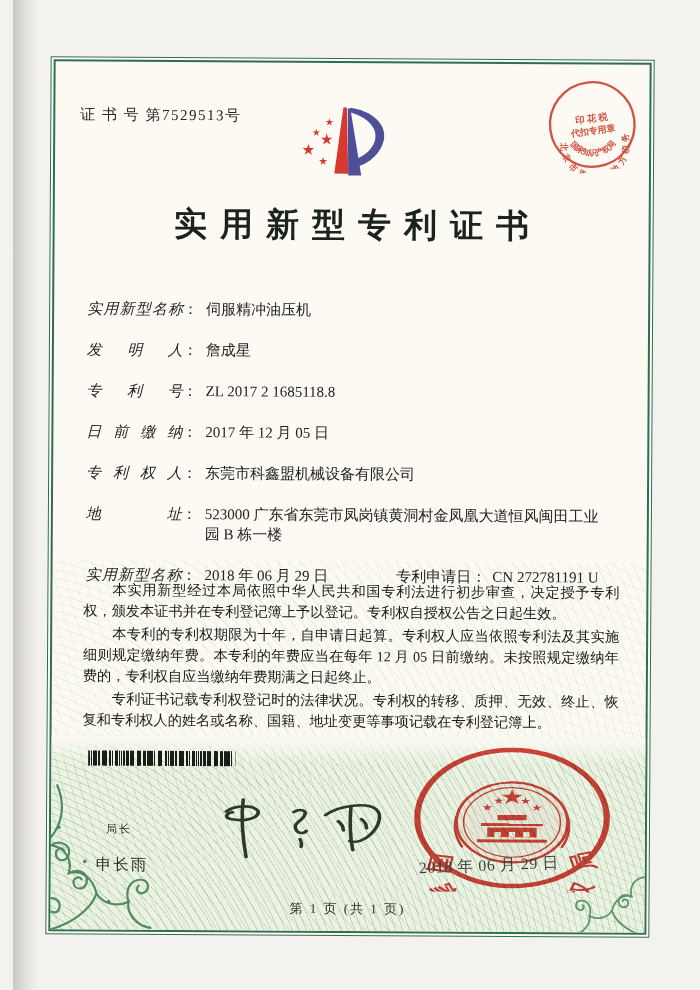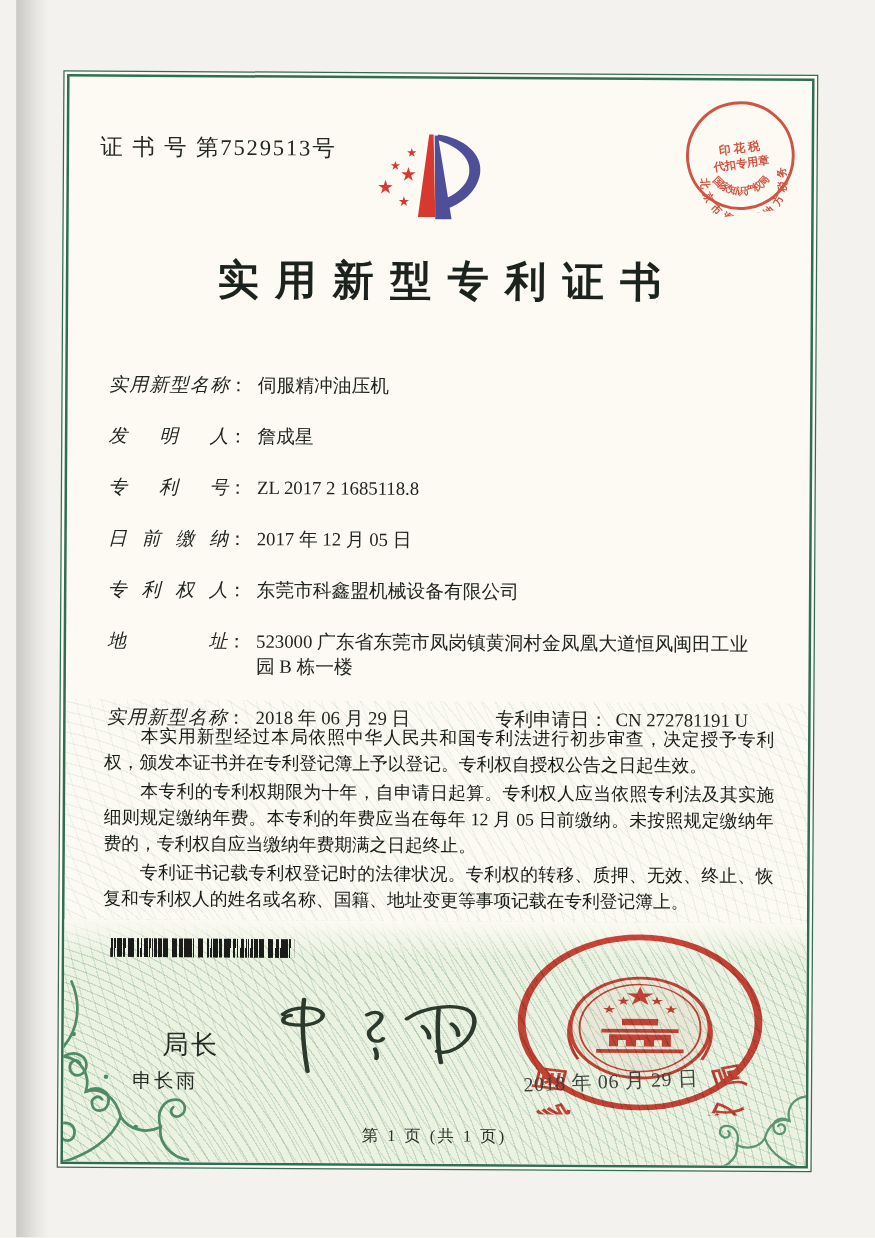--- a/index.html
+++ b/index.html
@@ -26,44 +26,44 @@
       repeating-radial-gradient(circle at 110% -80%, rgba(96,152,110,.08) 0 1px, rgba(0,0,0,0) 1px 10px);}
   
   .bottom-zone{position:absolute;left:0;right:0;top:674px;bottom:0;
     background-color:#ebf2e2;
     background-image:
       repeating-radial-gradient(circle at -15% 170%, rgba(88,146,102,.26) 0 1px, rgba(0,0,0,0) 1px 6.5px),
       repeating-radial-gradient(circle at 115% -70%, rgba(88,146,102,.18) 0 1px, rgba(0,0,0,0) 1px 8.5px);}
   .bottom-zone::before{content:"";position:absolute;left:0;right:0;top:0;height:28px;
     background:linear-gradient(#fcfaf2,rgba(252,250,242,0));}
 
-  .cert-number{position:absolute;left:25px;top:44px;font-size:18px;letter-spacing:1.5px;color:#232823;}
+  .cert-number{position:absolute;left:25px;top:44px;font-size:15px;letter-spacing:1.5px;color:#232823;}
   .logo{position:absolute;left:222px;top:34px;}
   .title{position:absolute;top:140px;left:0;width:100%;text-align:center;
     font-size:33px;font-weight:600;letter-spacing:13px;text-indent:13px;color:#1c231e;}
 
   .fields{position:absolute;left:33px;top:237px;right:34px;font-size:15px;color:#21251f;}
   .frow{display:flex;align-items:flex-start;line-height:20px;margin-bottom:21px;}
   .flabel{flex:0 0 96px;text-align:justify;text-align-last:justify;font-style:italic;}
   .fcolon{flex:0 0 auto;margin-right:8px;}
   .fvalue{flex:1;}
   .grant-right{margin-left:auto;margin-right:14px;display:flex;}
   .grant-right .fcolon{margin-right:6px;}
 
   .paras{position:absolute;left:31px;right:27px;top:518px;
     font-size:14.2px;line-height:21px;text-align:justify;color:#171b15;}
   .paras p{margin:0 0 2px 0;text-indent:2.05em;}
 
   .barcode{position:absolute;left:37px;top:15px;width:147px;height:15px;mix-blend-mode:multiply;
     background-image:
       repeating-linear-gradient(90deg,#1d1d1d 0 2px,rgba(0,0,0,0) 2px 3px,#1d1d1d 3px 4px,rgba(0,0,0,0) 4px 7px),
       repeating-linear-gradient(90deg,#1d1d1d 0 1px,rgba(0,0,0,0) 1px 5px,#1d1d1d 5px 8px,rgba(0,0,0,0) 8px 11px);}
-  .sig-title{position:absolute;left:55px;top:86px;font-size:21px;color:#272b26;
-    font-family:Liberation Mono, monospace;letter-spacing:2px;margin-left:24px;}
-  .sig-name{position:absolute;left:55px;top:119px;font-size:15.5px;color:#272b26;
+  .sig-title{position:absolute;left:55px;top:86px;font-size:11px;color:#272b26;
+    font-family:Liberation Mono, monospace;letter-spacing:2px;}
+  .sig-name{position:absolute;left:45px;top:119px;font-size:15.5px;color:#272b26;
     font-family:"Liberation Sans","DejaVu Sans",sans-serif;letter-spacing:2px;}
   .signature{position:absolute;left:152px;top:54px;}
   .seal{position:absolute;left:358px;top:6px;mix-blend-mode:multiply;opacity:.95;}
   .seal-date{position:absolute;left:368px;top:117px;width:170px;font-size:16px;color:#3f413c;
     letter-spacing:.5px;transform:rotate(-2.5deg);white-space:nowrap;}
   .footer-page{position:absolute;left:0;width:100%;top:163px;text-align:center;
     font-size:13px;letter-spacing:2px;color:#2c302b;}
   .flourish-left{position:absolute;left:-12px;bottom:-4px;}
   .flourish-right{position:absolute;right:-8px;bottom:-6px;transform:scaleX(-1);opacity:.9;}
   .tax-stamp{position:absolute;left:490px;top:13px;transform:rotate(-8deg);

